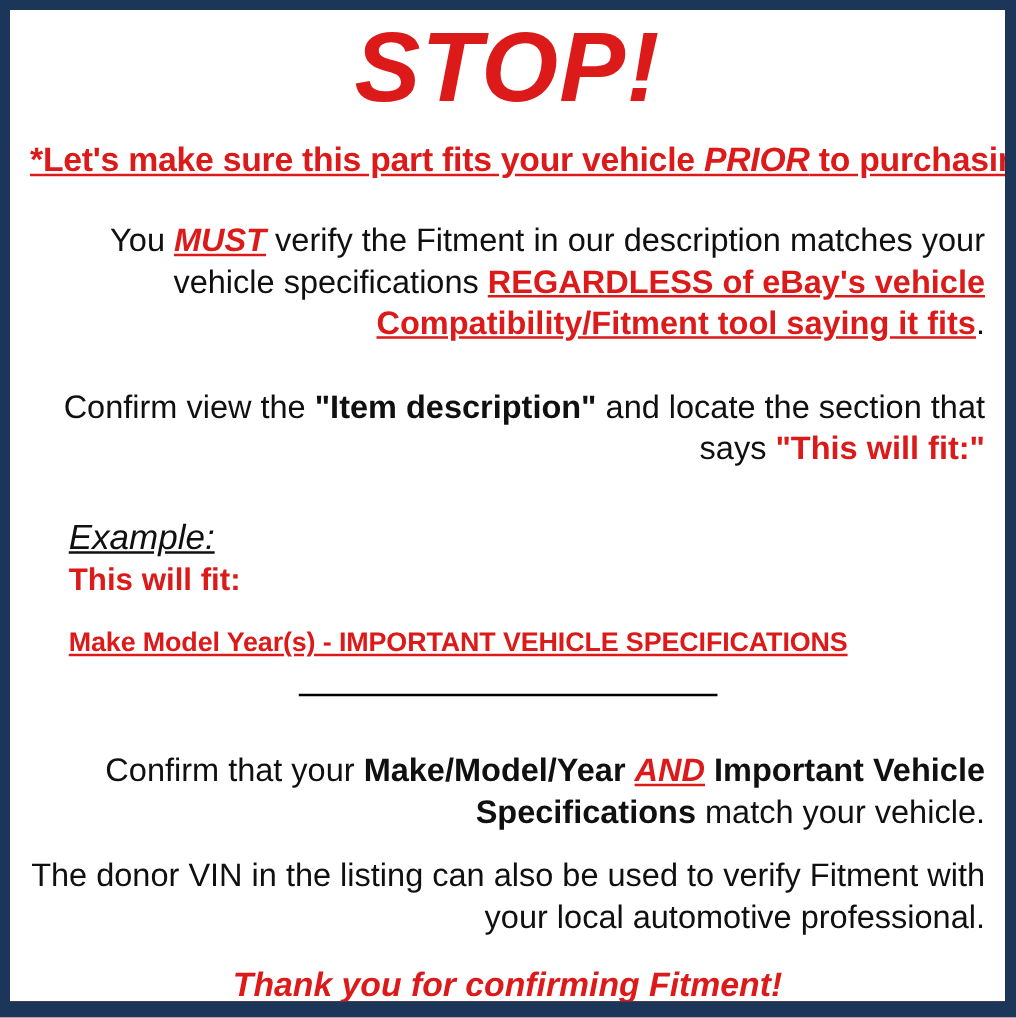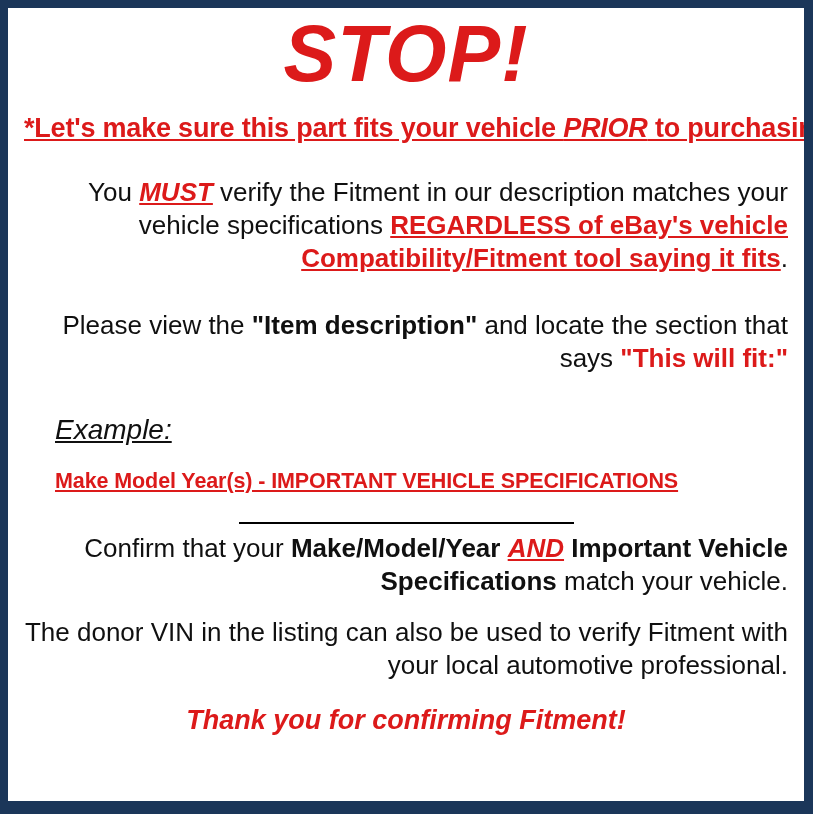--- a/index.html
+++ b/index.html
@@ -65,21 +65,21 @@
   .para {
     margin: 0;
     text-align: right;
     font-size: 26px;
     line-height: 1.27;
     color: #101010;
     padding: 0 16px;
   }
   .p-must   { margin-top: 32px; }
   .p-view   { margin-top: 34px; }
-  .p-confirm{ }
+  .p-confirm{ margin-top: 35px; }
   .p-vin    { margin-top: 18px; }
 
   
   .example-block {
     margin-top: 37px;
     padding-left: 47px;
     text-align: left;
   }
   .example-label {
     font-size: 28px;
@@ -135,24 +135,25 @@
 
 <div id="page">
   <div id="inner">
 
     <h1 class="stop-heading">STOP!</h1>
 
     <p class="subtitle"><span>*Let's make sure this part fits your vehicle </span><span class="i">PRIOR</span><span> to purchasing*</span></p>
 
     <p class="para p-must"><span>You </span><span class="red b i u">MUST</span><span> verify the Fitment in our description matches your vehicle specifications </span><span class="red b u">REGARDLESS of eBay's vehicle Compatibility/Fitment tool saying it fits</span><span>.</span></p>
 
-    <p class="para p-view"><span>Please view the </span><span class="b">"Item description"</span><span> and locate the section that says </span><span class="red b">"This will fit:"</span></p>
+    <p class="para p-view"><span>Confirm view the </span><span class="b">"Item description"</span><span> and locate the section that says </span><span class="red b">"This will fit:"</span></p>
 
     <div class="example-block">
       <div class="example-label">Example:</div>
+      <div class="example-fit">This will fit:</div>
       <div class="example-spec">Make Model Year(s) - IMPORTANT VEHICLE SPECIFICATIONS</div>
     </div>
 
     <div class="divider-wrap">
       <span class="divider"></span>
     </div>
 
     <p class="para p-confirm"><span>Confirm that your </span><span class="b">Make/Model/Year</span><span> </span><span class="red b i u">AND</span><span> </span><span class="b">Important Vehicle Specifications</span><span> match your vehicle.</span></p>
 
     <p class="para p-vin">The donor VIN in the listing can also be used to verify Fitment with your local automotive professional.</p>

